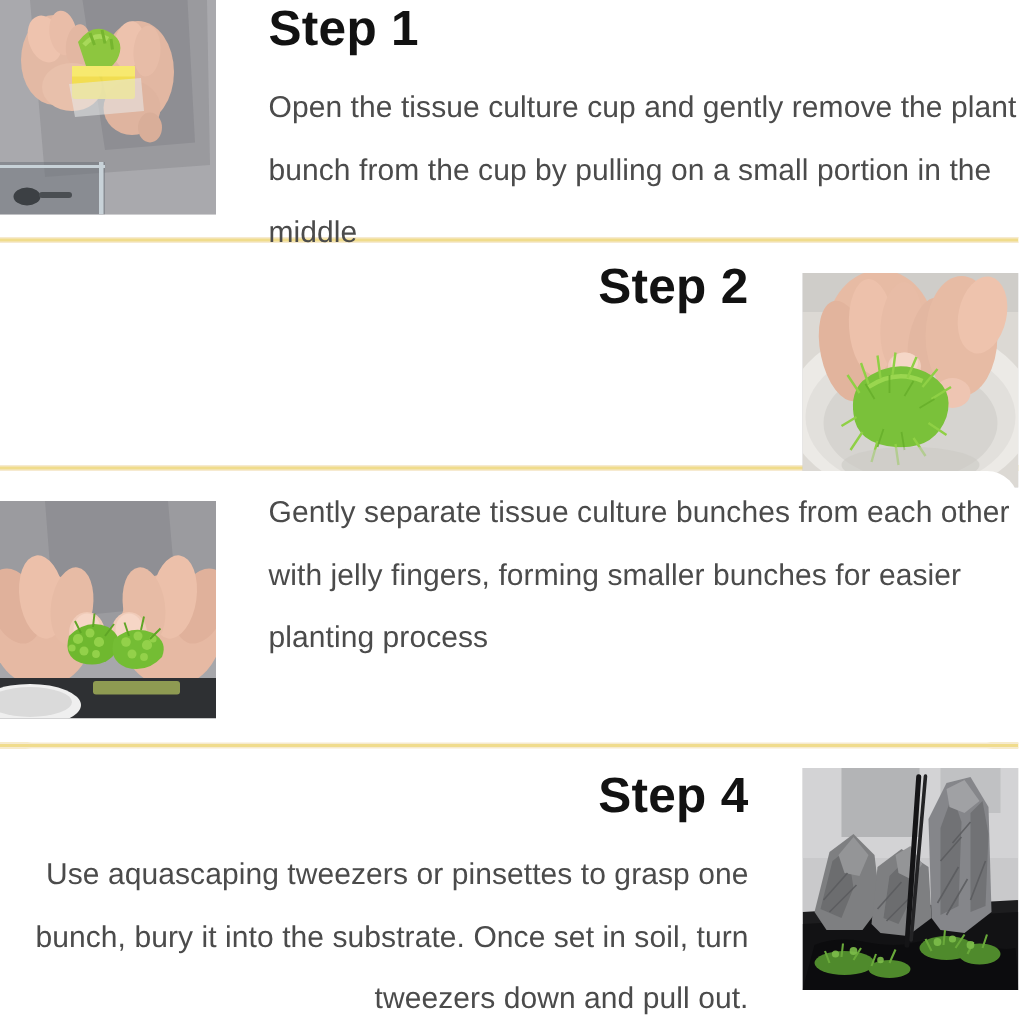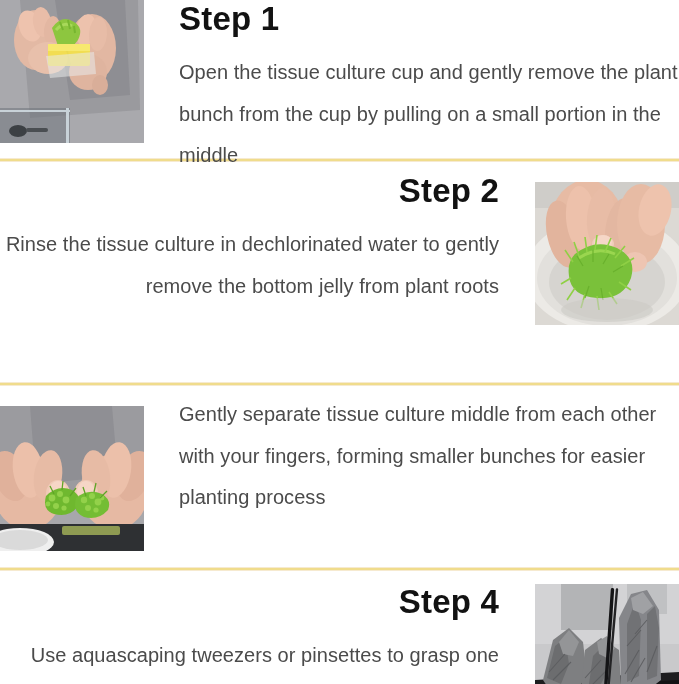--- a/index.html
+++ b/index.html
@@ -24,21 +24,21 @@
   .step-row {
     display: flex;
     align-items: flex-start;
     width: 679px;
     background: #ffffff;
     position: relative;
     flex: none;
     border-radius: 21px;
   }
   .step-row.row-1 { height: 158px; }
-  .step-row.row-2 { height: 220px; }
+  .step-row.row-2 { height: 148px; }
   .step-row.row-3 { height: 181px; }
   .step-row.row-4 { height: 161px; }
 
   .step-row.reverse { flex-direction: row-reverse; }
 
   
   .step-photo {
     width: 144px;
     flex: 0 0 144px;
     position: relative;
@@ -169,21 +169,20 @@
           <path d="M36 96 l-10 6 M40 106 l-8 12 M50 112 l-4 14 M62 114 l2 14 M74 110 l8 12 M84 100 l12 8"></path>
         </g>
         <g stroke="#66ae2a" stroke-width="1.2" fill="none" opacity="0.85">
           <path d="M48 84 l-6 -10 M58 80 l0 -12 M68 82 l6 -10 M78 90 l10 -6 M54 104 l-4 12 M66 106 l2 12"></path>
         </g>
         <ellipse cx="72" cy="128" rx="46" ry="12" fill="#cbc9c5" opacity="0.6"></ellipse>
       </svg>
     </div>
     <div class="step-text">
       <div class="step-heading">Step 2</div>
-      <div class="step-body">Rinse the tissue culture in dechlorinated water to gently remove the bottom jelly from plant roots</div>
     </div>
   </div>
 
   <div class="divider"></div>
 
   <div class="step-row row-3">
     <div class="step-photo">
       <svg class="photo-canvas" viewBox="0 0 144 145" preserveAspectRatio="none">
         <rect x="0" y="0" width="144" height="145" fill="#a7a7ab"></rect>
         <path d="M0 0 L144 0 L144 84 L0 96 Z" fill="#9b9b9f"></path>
@@ -220,21 +219,21 @@
           <path d="M54 88 l-4 -8 M62 84 l1 -9 M70 90 l6 -8"></path>
           <path d="M86 90 l-3 -9 M94 86 l2 -9 M100 92 l7 -7"></path>
         </g>
         <rect x="0" y="118" width="144" height="27" fill="#2e3033"></rect>
         <ellipse cx="20" cy="136" rx="34" ry="14" fill="#efefef"></ellipse>
         <ellipse cx="20" cy="134" rx="28" ry="10" fill="#dadada"></ellipse>
         <rect x="62" y="120" width="58" height="9" rx="2" fill="#8e9a52"></rect>
       </svg>
     </div>
     <div class="step-text">
-      <div class="step-body">Gently separate tissue culture middle from each other with your fingers, forming smaller bunches for easier planting process</div>
+      <div class="step-body">Gently separate tissue culture bunches from each other with jelly fingers, forming smaller bunches for easier planting process</div>
     </div>
   </div>
 
   <div class="divider"></div>
 
   <div class="step-row row-4 reverse">
     <div class="step-photo">
       <svg class="photo-canvas" viewBox="0 0 144 148" preserveAspectRatio="none">
         <rect x="0" y="0" width="144" height="148" fill="#c9c9cb"></rect>
         <rect x="0" y="0" width="144" height="60" fill="#d3d3d5"></rect>

